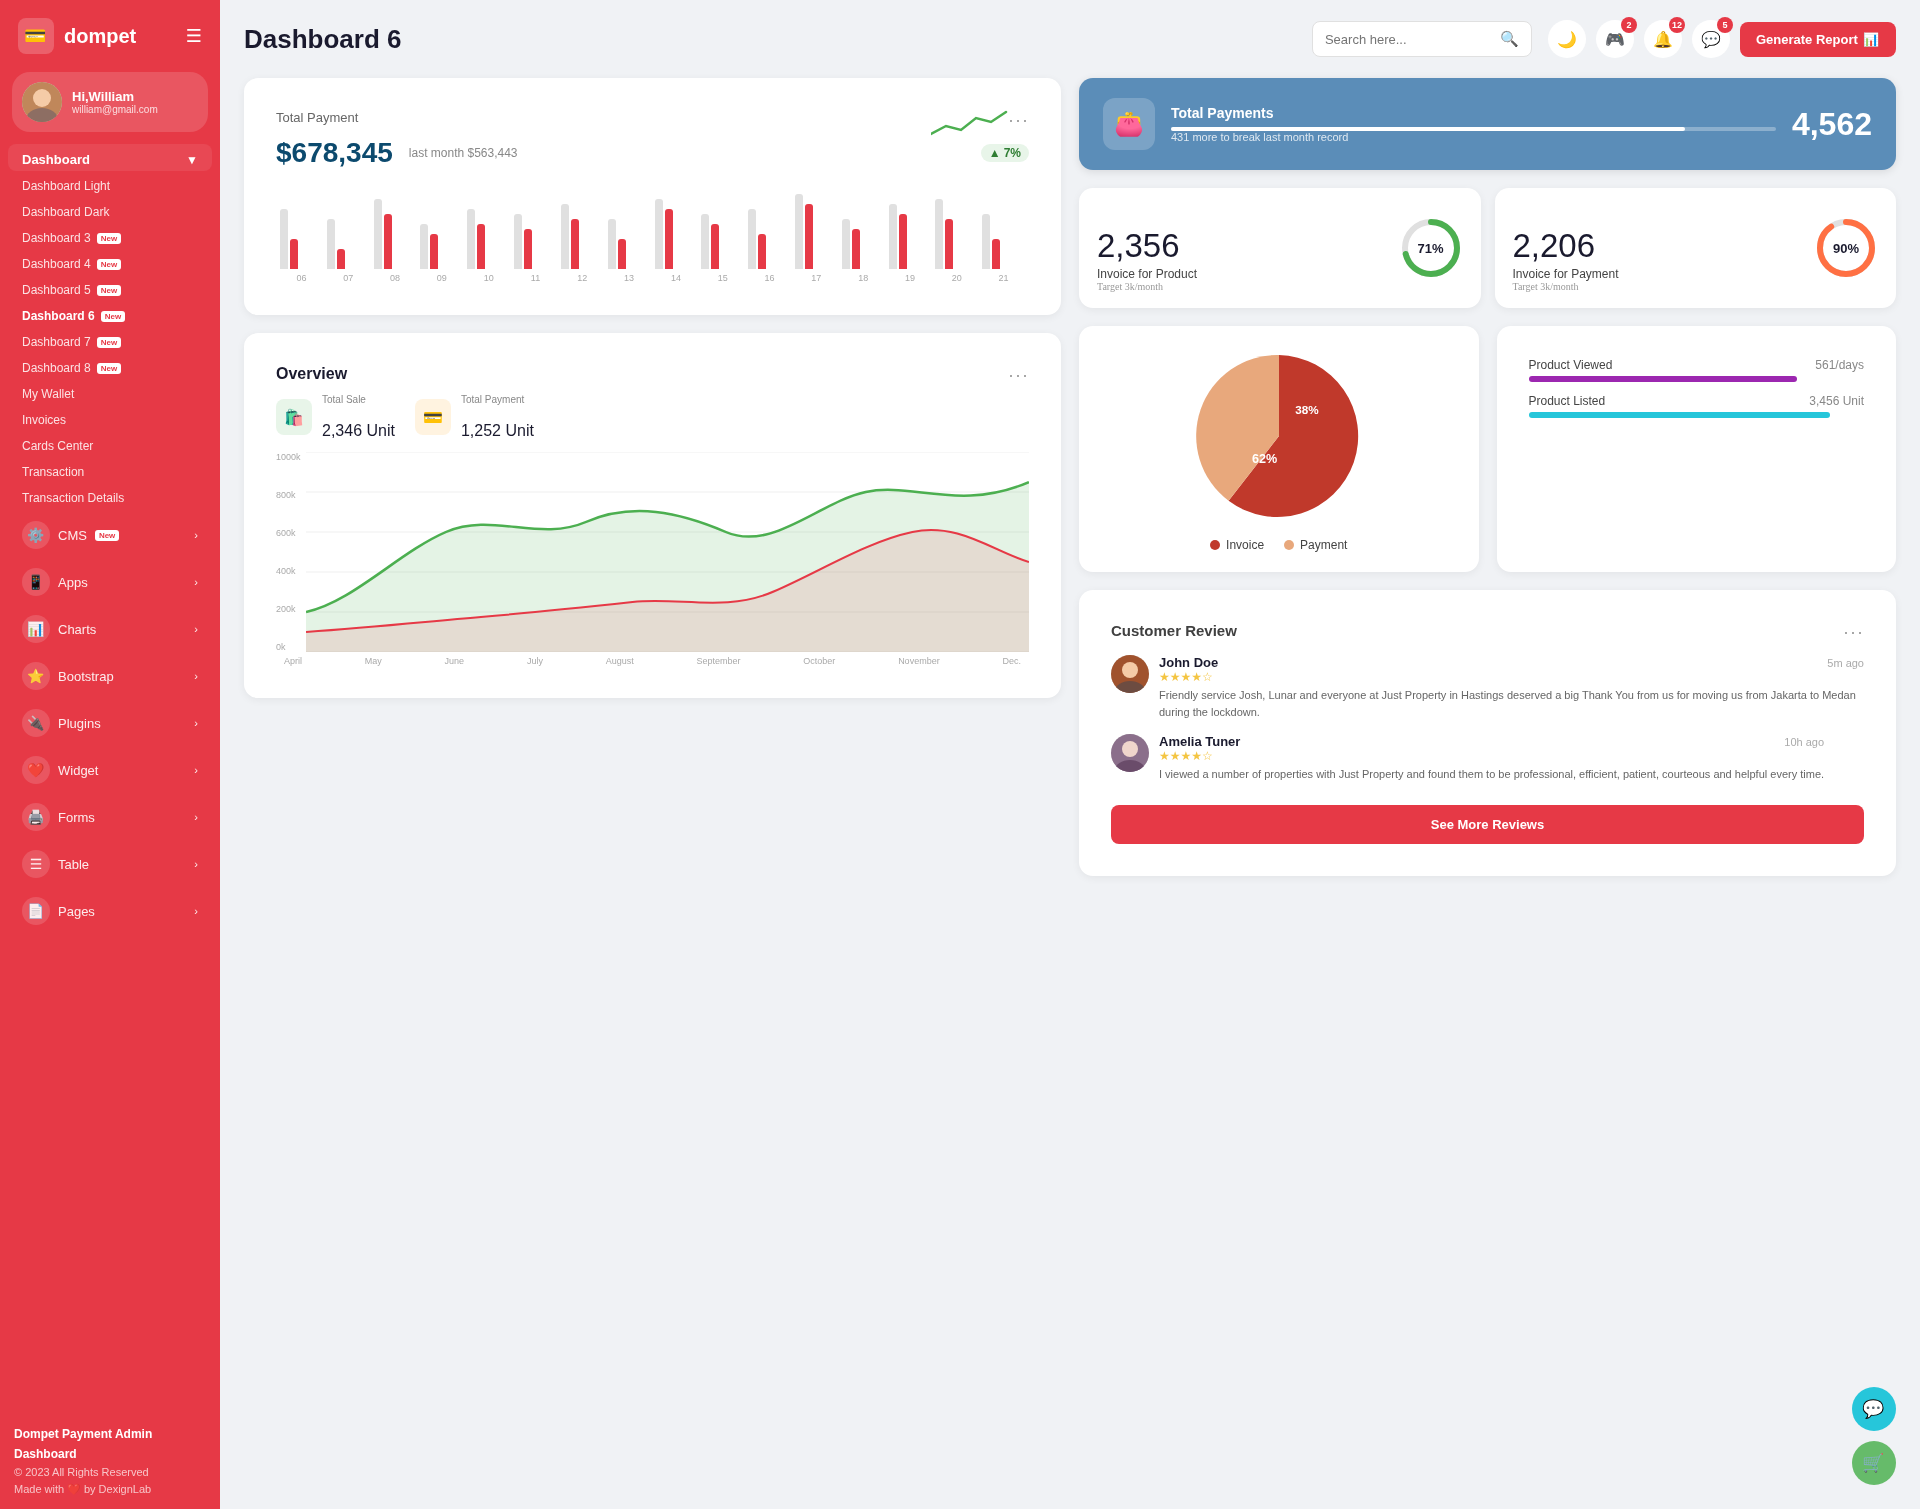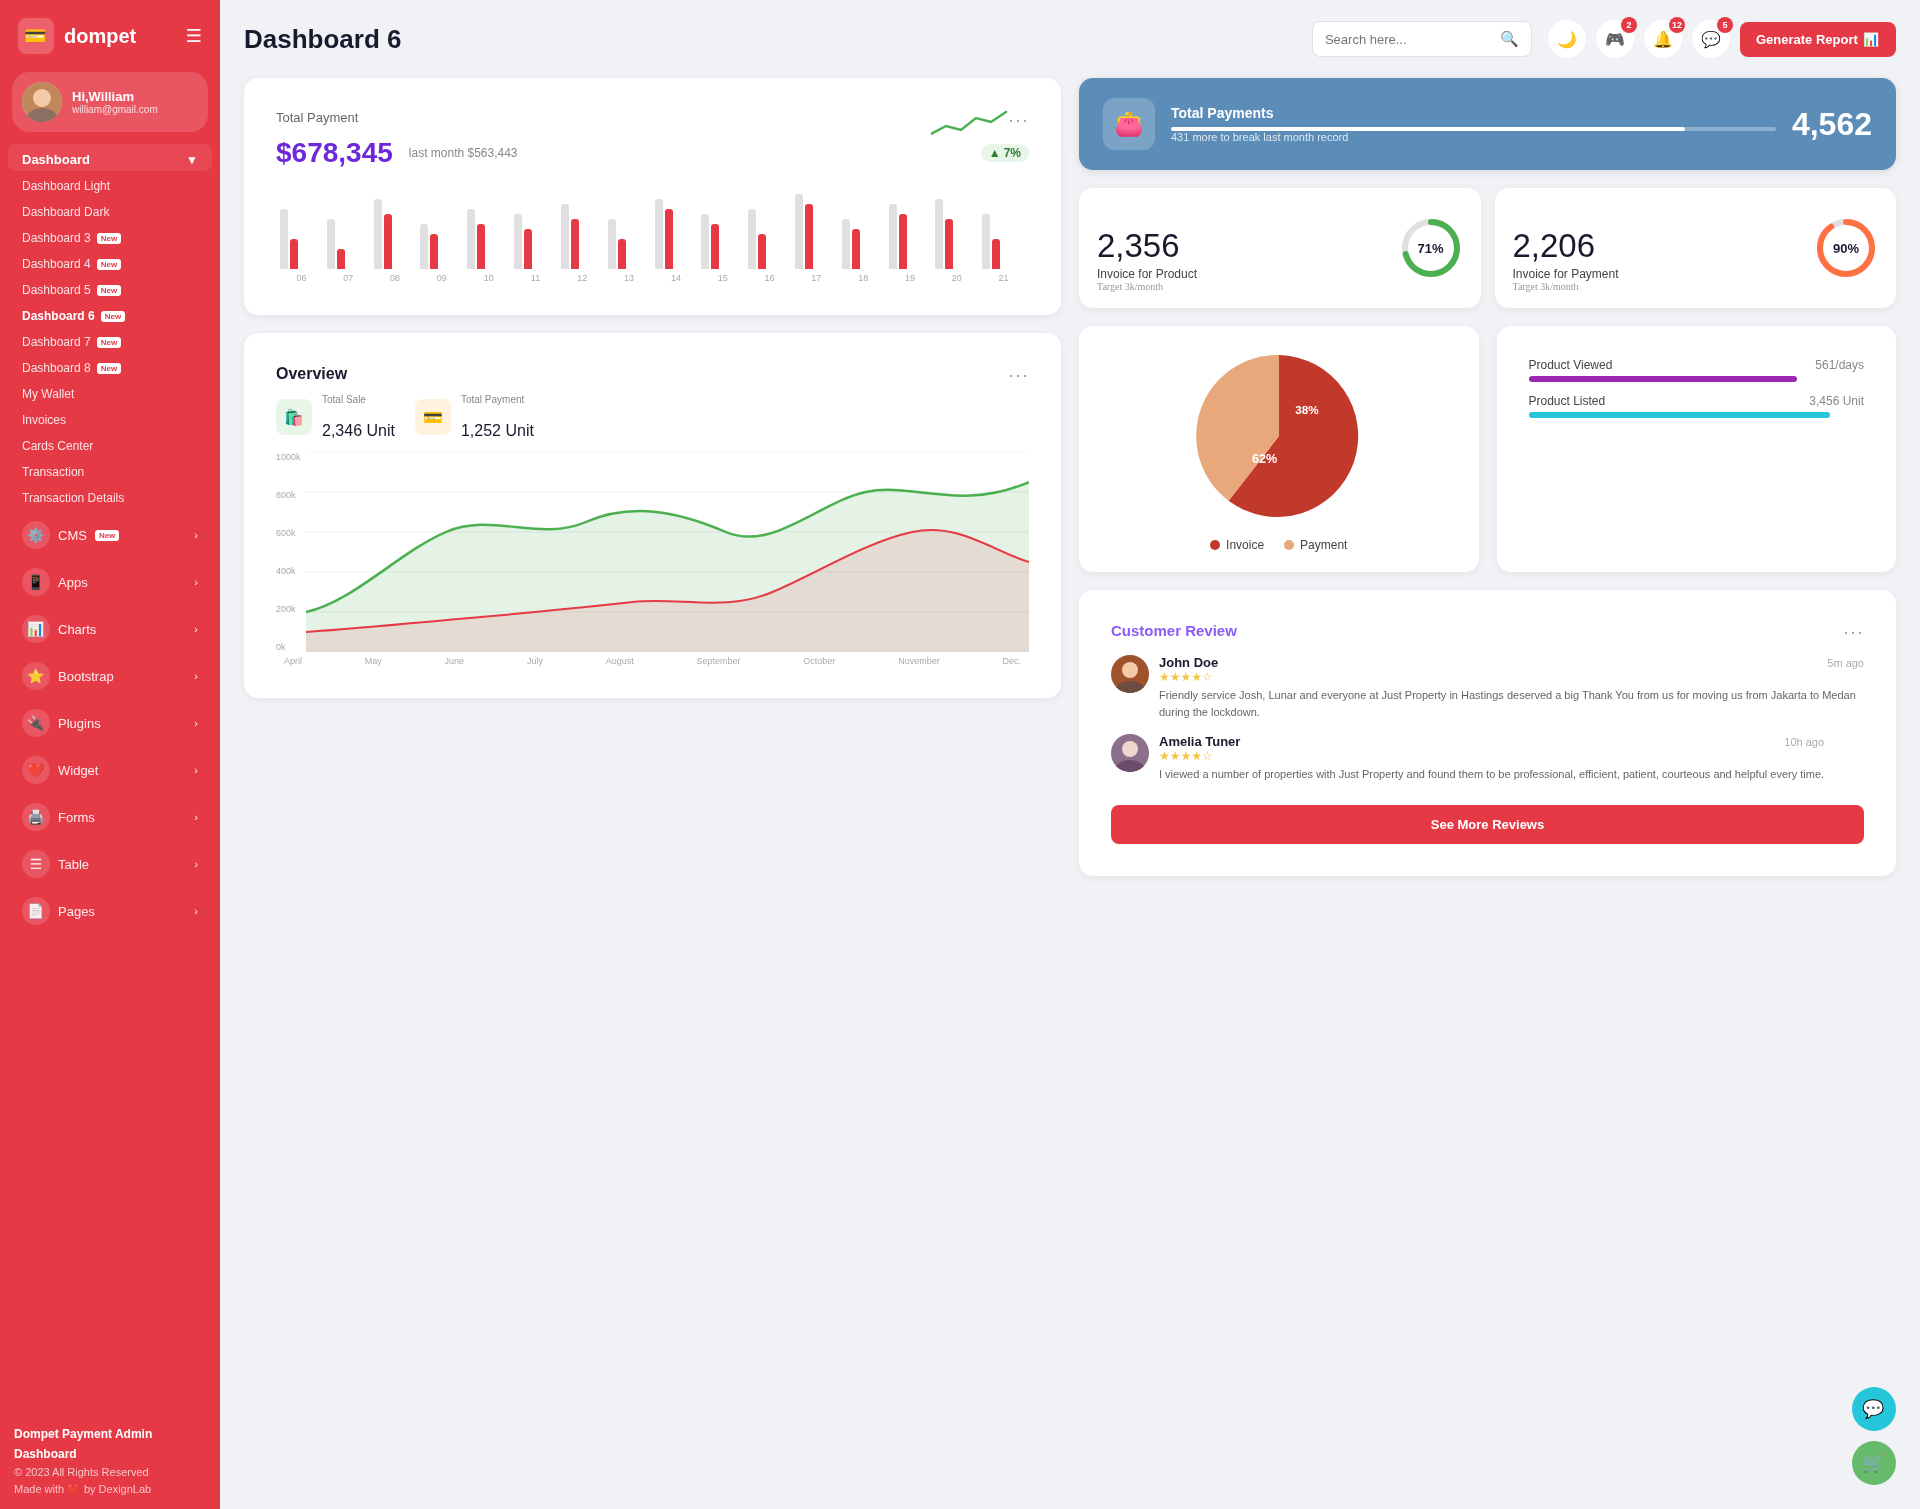--- a/index.html
+++ b/index.html
@@ -180,21 +180,21 @@
       background: #fff;
       border-radius: 14px;
       padding: 32px;
       box-shadow: 0 2px 8px rgba(0,0,0,0.06);
     }
     .card-header { display: flex; align-items: flex-start; justify-content: space-between; margin-bottom: 6px; }
     .card-title { font-size: 13px; color: #666; font-weight: 500; }
     .card-menu { color: #999; cursor: pointer; font-size: 18px; letter-spacing: 1px; }
 
     
-    .total-payment-amount { font-size: 28px; font-weight: 700; color: #6d28d9; }
+    .total-payment-amount { font-size: 28px; font-weight: 700; color: #0c4a6e; }
     .total-payment-sub { font-size: 12px; color: #888; margin-left: 8px; }
     .total-payment-badge {
       background: #e8f5e9; color: #2e7d32;
       font-size: 12px; font-weight: 600;
       padding: 2px 8px; border-radius: 12px;
       display: inline-flex; align-items: center; gap: 3px;
     }
     .payment-row { display: flex; align-items: center; gap: 8px; margin-bottom: 10px; }
 
     
@@ -748,21 +748,21 @@
               <span class="product-stat-label">Product Listed</span>
               <span class="product-stat-value">3,456 Unit</span>
             </div>
             <div class="product-bar" style="background:#26c6da;width:90%;"></div>
           </div>
         </div>
       </div>
 
       <div class="card">
         <div class="card-header" style="margin-bottom:12px;">
-          <span style="font-size:15px;font-weight:700;color:#8b5cf6;">Customer Review</span>
+          <span style="font-size:15px;font-weight:700;color:#404040;">Customer Review</span>
           <span class="card-menu">···</span>
         </div>
         <div id="reviews-container">
             <div class="review-item">
     <div class="review-avatar">
       <svg viewBox="0 0 38 38" width="38" height="38">
         <rect width="38" height="38" fill="#a0522d"></rect>
         <ellipse cx="19" cy="15" rx="8" ry="8" fill="#f5cba7"></ellipse>
         <ellipse cx="19" cy="36" rx="15" ry="10" fill="#6d4c41"></ellipse>
       </svg>

